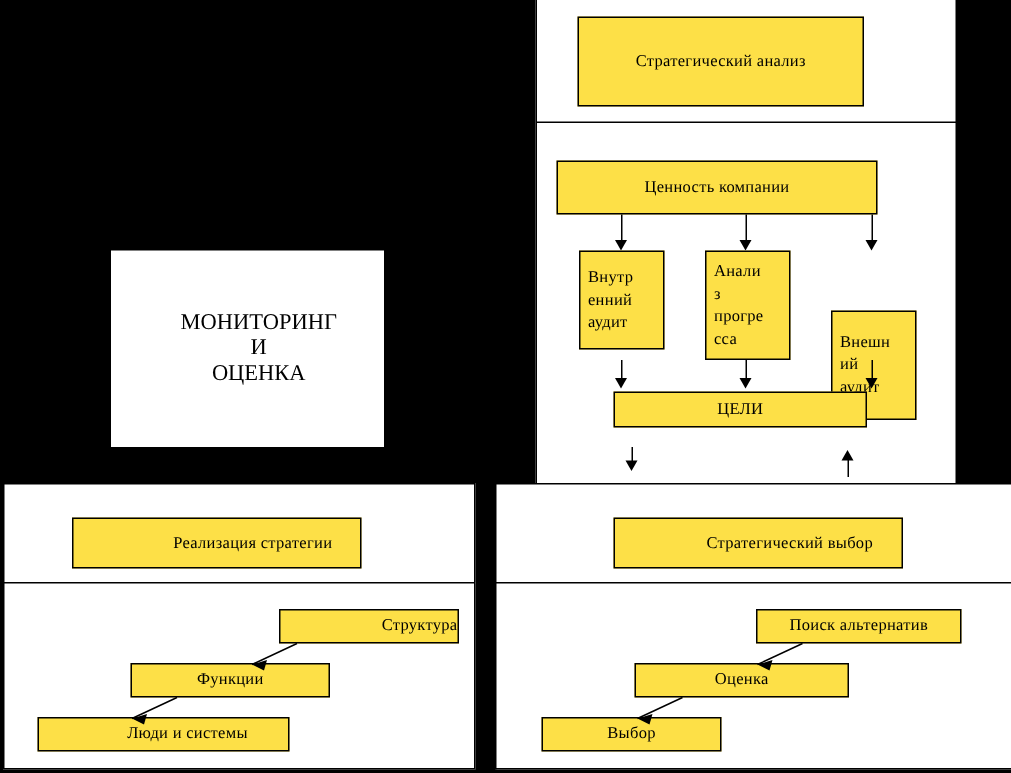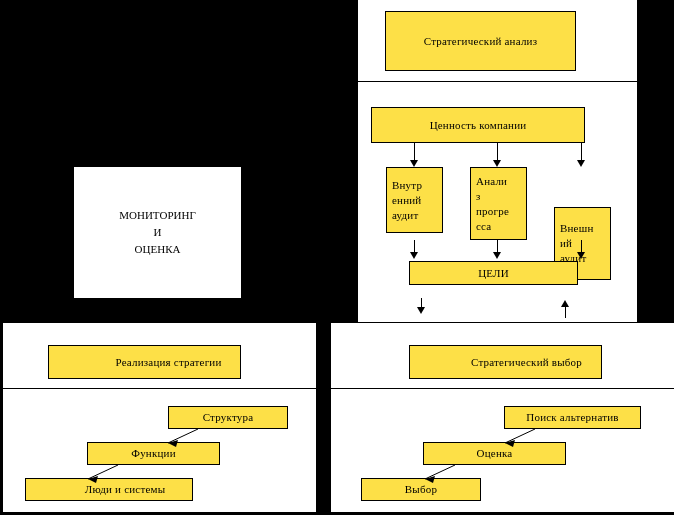--- a/index.html
+++ b/index.html
@@ -49,22 +49,23 @@
 
   .monitor-box {
     position: absolute;
     background: #ffffff;
     border: none;
     display: flex;
     align-items: center;
     justify-content: center;
     text-align: center;
     color: #000000;
-    font-size: 11px;
+    font-size: 15px;
     line-height: 17px;
+    padding-left: 15px;
   }
 
   .hr {
     position: absolute;
     background: #000000;
     height: 1px;
   }
 
   
   .v-line {
@@ -170,21 +171,21 @@
   </div>
 
   <div class="panel" style="left:2px; top:322px; width:315px; height:67px;"></div>
 
   <div class="box" style="left:48px; top:345px; width:193px; height:34px;padding-left:48px;">
     <span>Реализация стратегии</span>
   </div>
 
   <div class="panel" style="left:2px; top:388px; width:315px; height:125px;"></div>
 
-  <div class="box" style="left:168px; top:406px; width:120px; height:23px;">
+  <div class="box" style="left:186px; top:406px; width:120px; height:23px;justify-content:flex-end;">
     <span>Структура</span>
   </div>
 
   <div class="box" style="left:87px; top:442px; width:133px; height:23px;">
     <span>Функции</span>
   </div>
 
   <div class="box" style="left:25px; top:478px; width:168px; height:23px;padding-left:32px;">
     <span>Люди и системы</span>
   </div>

